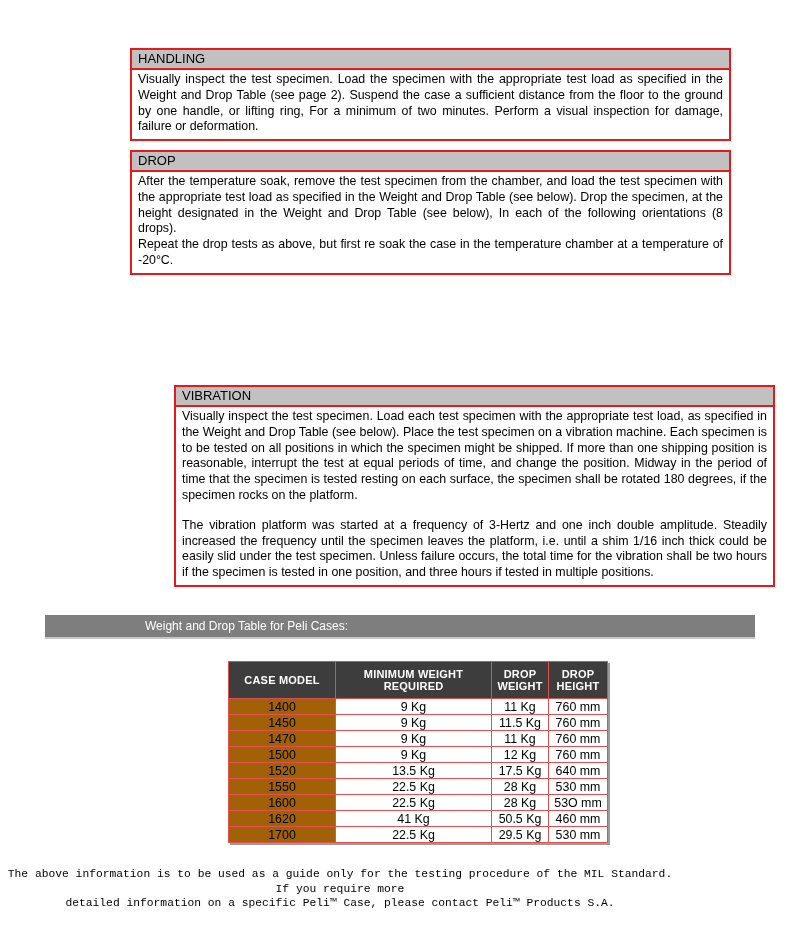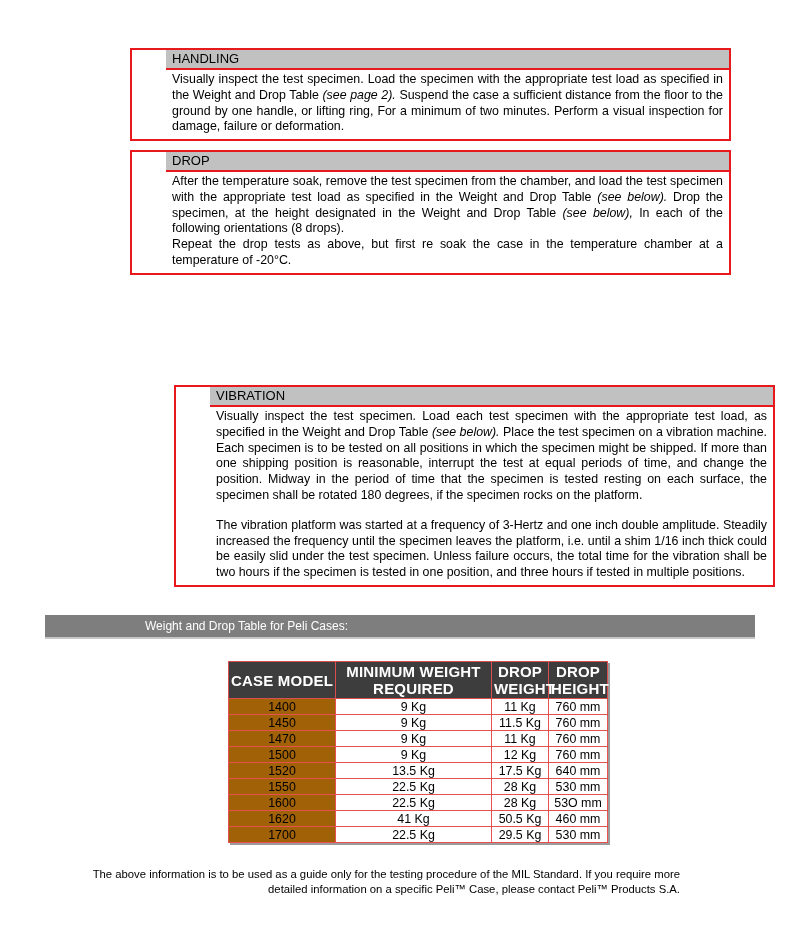--- a/index.html
+++ b/index.html
@@ -11,40 +11,39 @@
     color:#000;
     overflow:hidden;
   }
   
   .section{
     position:absolute;
     left:130px;width:601px;
     border:2px solid #e8191c;
     background:#fff;
     box-sizing:border-box;
-    padding-left:34px;
   }
   .section-title{
     background:#c1c1c1;
     border-bottom:2px solid #e8191c;
     font-size:13px;
     line-height:16px;
     padding:1px 6px;
     color:#000;
   }
   .section-body{
     padding:2px 6px 4px 6px;
     font-size:12.4px;
     line-height:15.8px;
     text-align:justify;
   }
   .section-body p{margin:0;}
   .paras.gapped p + p{margin-top:14px;}
   .paras.nogap p + p{margin-top:0;}
-  .it{font-style:italic;}
+  .it{}
   ul.bullets{
     margin:3px 0 3px 0;
     padding-left:56px;
   }
   ul.bullets li{
     line-height:15.8px;
     padding-left:4px;
   }
   ul.bullets li::marker{color:#e8191c;font-size:11px;}
   
@@ -68,21 +67,21 @@
   }
   table.wd{
     border-collapse:collapse;
     table-layout:fixed;
     width:379px;
     background:#fff;
   }
   table.wd th{
     background:#3d3d3d;
     color:#ffffff;
-    font-size:15px;
+    font-size:11px;
     font-weight:bold;
     letter-spacing:.2px;
     border:1px solid #d94f4f;
     height:36px;
     text-align:center;
     vertical-align:middle;
     white-space:pre-line;
     padding:0 2px;
   }
   table.wd td{
@@ -92,23 +91,24 @@
     text-align:center;
     vertical-align:middle;
     padding:0 3px;
     background:#ffffff;
   }
   table.wd td.col0{background:#a16207;}
   
   .footer{
     position:absolute;
     left:0;top:867px;width:680px;
-    text-align:right;
+    text-align:center;
     font-size:11.3px;
     line-height:14.5px;
+    font-family:Liberation Mono, monospace;
   }
 </style>
 </head>
 <body>
 
 <div class="doc">
 
   <div class="section" style="top:48px;">
     <div class="section-title">HANDLING</div>
     <div class="section-body paras gapped">

